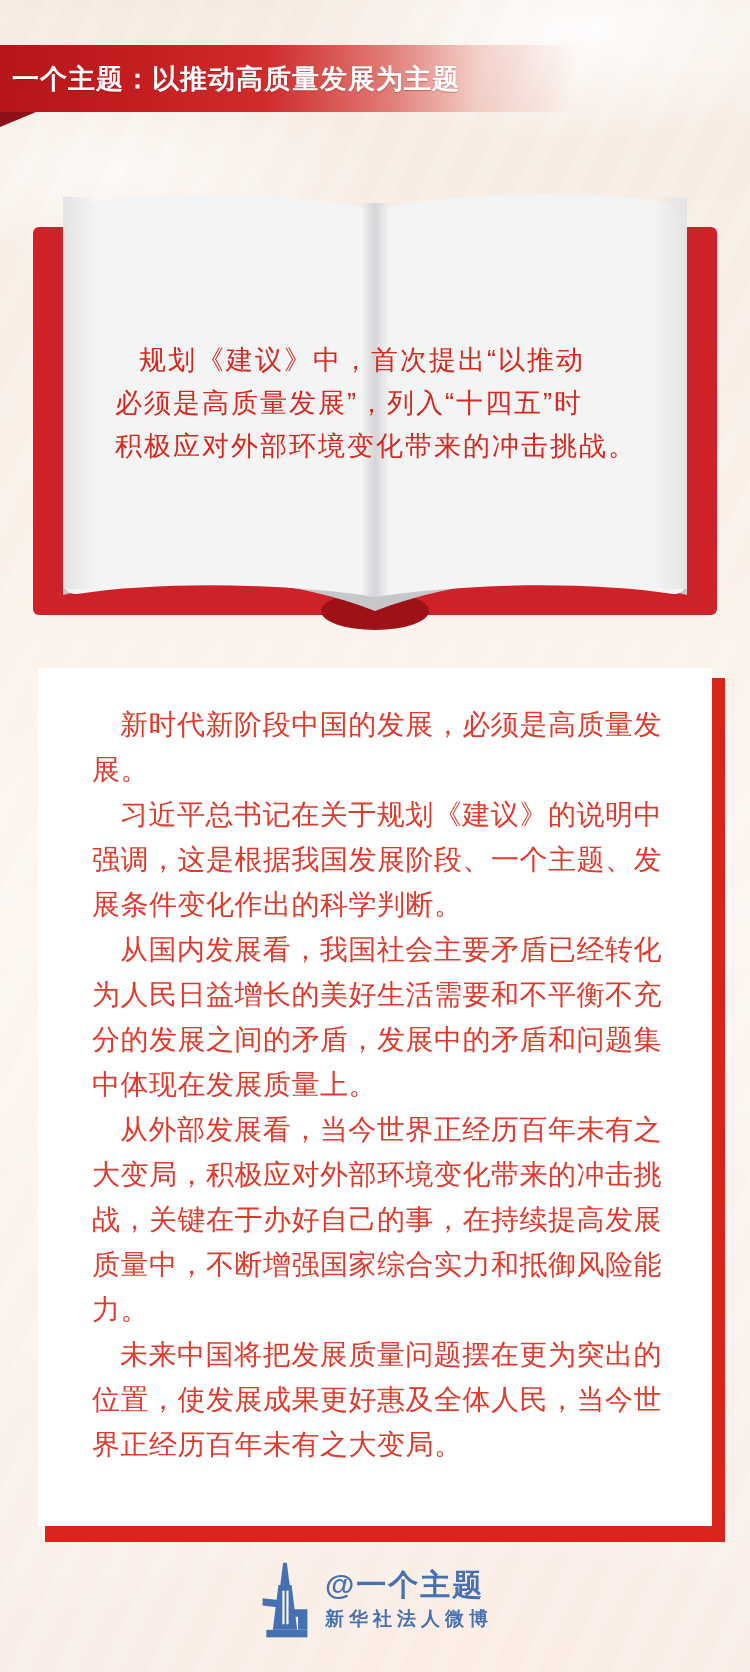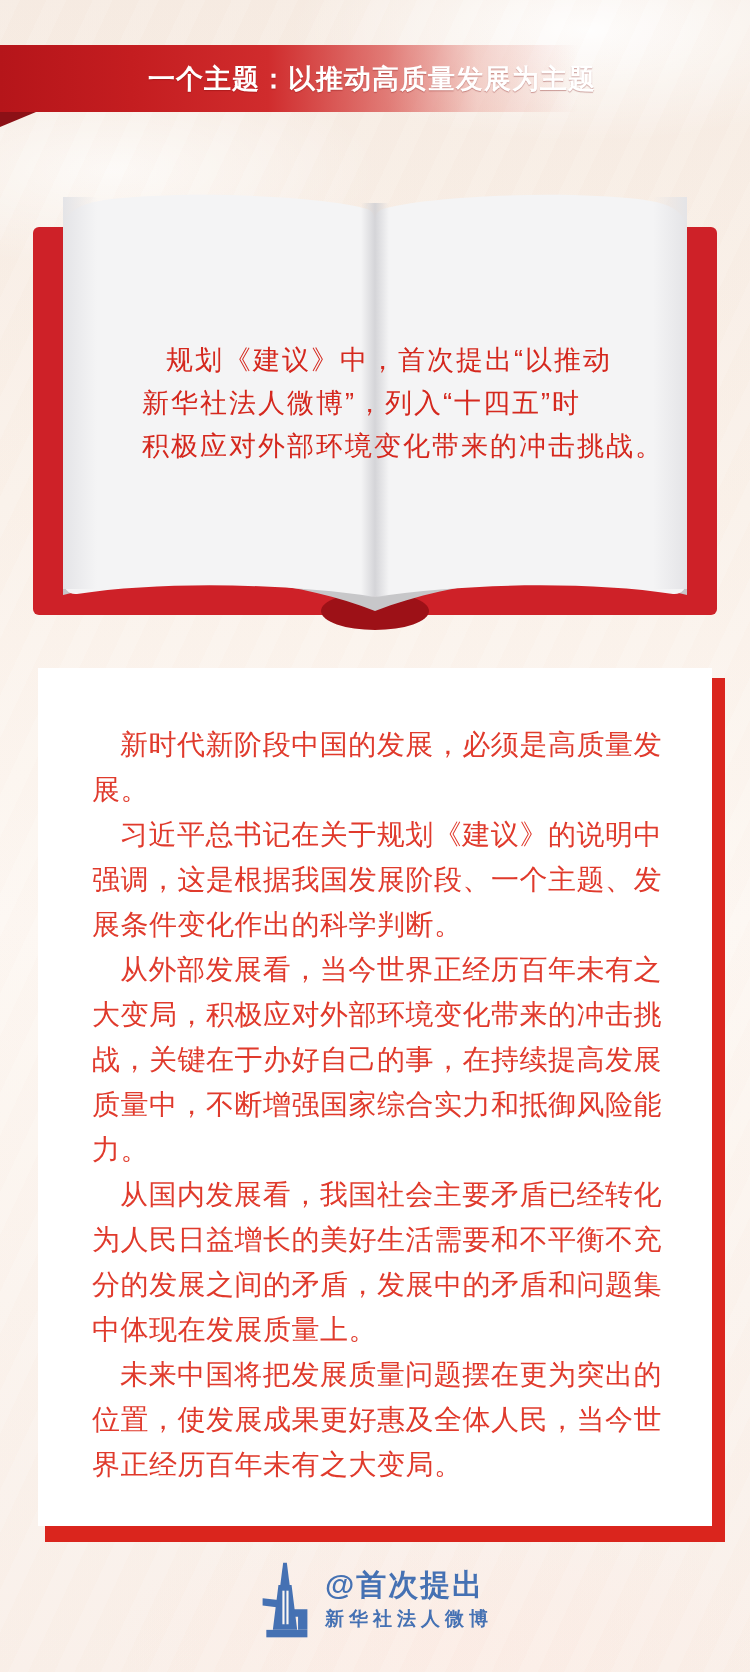--- a/index.html
+++ b/index.html
@@ -19,61 +19,59 @@
     content:"";position:absolute;inset:0;pointer-events:none;
     background:
       repeating-linear-gradient(115deg, rgba(255,255,255,.18) 0 18px, rgba(244,228,218,.12) 18px 42px);
     opacity:.5;
   }
 
   
   .banner{
     position:absolute;left:0;top:45px;width:596px;height:67px;
     display:flex;align-items:center;
-    padding-left:34px;box-sizing:border-box;
+    padding-left:12px;box-sizing:border-box;
     background:linear-gradient(90deg,
       #b5151a 0%, #c41d20 22%, #d02c2d 45%,
       rgba(217,84,80,.75) 65%, rgba(231,150,140,.40) 80%,
       rgba(247,233,226,0) 97%);
-    justify-content:flex-end;
   }
   .banner-title{
     color:#ffffff;font-size:27px;font-weight:700;letter-spacing:1px;
     text-shadow:0 1px 1px rgba(120,10,10,.35);
   }
   .banner-fold{
     position:absolute;left:0;top:112px;width:0;height:0;
     border-top:15px solid #8c1016;
     border-right:36px solid transparent;
   }
 
   
   .book{position:absolute;left:33px;top:193px;width:684px;height:452px;}
   .book svg{display:block;width:100%;height:100%;}
   .book-quote{
     position:absolute;left:82px;top:146px;width:534px;
     font-size:27px;line-height:43px;letter-spacing:2px;
     color:#d5281e;
-    margin-left:27px;
   }
   .book-quote .book-line{white-space:nowrap;}
   .book-quote .book-line:first-child{padding-left:24px;}
 
   
   .card-frame{
     position:absolute;left:45px;top:678px;width:680px;height:864px;
     background:#da251d;
   }
   .card{
     position:absolute;left:38px;top:668px;width:674px;height:858px;
     background:#ffffff;
   }
   .card-text{
     box-sizing:border-box;
-    padding:54px 50px 0 54px;
+    padding:34px 50px 0 54px;
     font-size:28px;line-height:45px;letter-spacing:.5px;
     color:#e03a2c;
     text-align:justify;
   }
   .card-text p{margin:0;text-indent:1em;}
 
   
   .footer{
     position:absolute;left:0;top:1562px;width:750px;
     display:flex;justify-content:center;align-items:center;gap:12px;
@@ -128,49 +126,49 @@
       <path d="M654,36 C650,10 624,6 564,3 C484,-1 382,6 350,16 C344,18 342,22 342,30
                L342,404 C434,390 554,388 640,401 C648,402 654,396 654,386 Z" fill="#f4f4f5"></path>
 
       <rect x="30" y="4" width="34" height="392" fill="url(#edgeL)"></rect>
       <rect x="620" y="4" width="34" height="392" fill="url(#edgeR)"></rect>
 
       <rect x="328" y="10" width="28" height="394" fill="url(#spineG)"></rect>
     </svg>
     <div class="book-quote">
         <div class="book-line">规划《建议》中，首次提出“以推动</div>
-        <div class="book-line">新华社法人微博”，列入“十四五”时</div>
+        <div class="book-line">必须是高质量发展”，列入“十四五”时</div>
         <div class="book-line">积极应对外部环境变化带来的冲击挑战。</div>
       </div>
   </div>
 
   <div class="card-frame"></div>
   <div class="card">
     <div class="card-text">
         <p>新时代新阶段中国的发展，必须是高质量发展。</p>
         <p>习近平总书记在关于规划《建议》的说明中强调，这是根据我国发展阶段、一个主题、发展条件变化作出的科学判断。</p>
+        <p>从国内发展看，我国社会主要矛盾已经转化为人民日益增长的美好生活需要和不平衡不充分的发展之间的矛盾，发展中的矛盾和问题集中体现在发展质量上。</p>
         <p>从外部发展看，当今世界正经历百年未有之大变局，积极应对外部环境变化带来的冲击挑战，关键在于办好自己的事，在持续提高发展质量中，不断增强国家综合实力和抵御风险能力。</p>
-        <p>从国内发展看，我国社会主要矛盾已经转化为人民日益增长的美好生活需要和不平衡不充分的发展之间的矛盾，发展中的矛盾和问题集中体现在发展质量上。</p>
         <p>未来中国将把发展质量问题摆在更为突出的位置，使发展成果更好惠及全体人民，当今世界正经历百年未有之大变局。</p>
       </div>
   </div>
 
   <div class="footer">
     <svg class="logo-icon" viewBox="0 0 60 80">
       <g fill="#4571b3">
         <polygon points="28,0 32,0 35,24 25,24"></polygon>
         <polygon points="23,24 37,24 43,72 17,72"></polygon>
         <polygon points="6,38 23,40 23,48 6,46"></polygon>
         <polygon points="37,50 54,50 54,72 44,72 44,58 37,58"></polygon>
         <rect x="10" y="72" width="44" height="8"></rect>
       </g>
       <g fill="#fdf7f2">
         <rect x="27.2" y="30" width="2.3" height="36"></rect>
         <rect x="31.5" y="30" width="2.3" height="36"></rect>
       </g>
     </svg>
     <div class="logo-text">
-      <span class="handle">@首次提出</span>
+      <span class="handle">@一个主题</span>
       <span class="subtitle">新华社法人微博</span>
     </div>
   </div>
 
 </div>
 
 </body></html>

